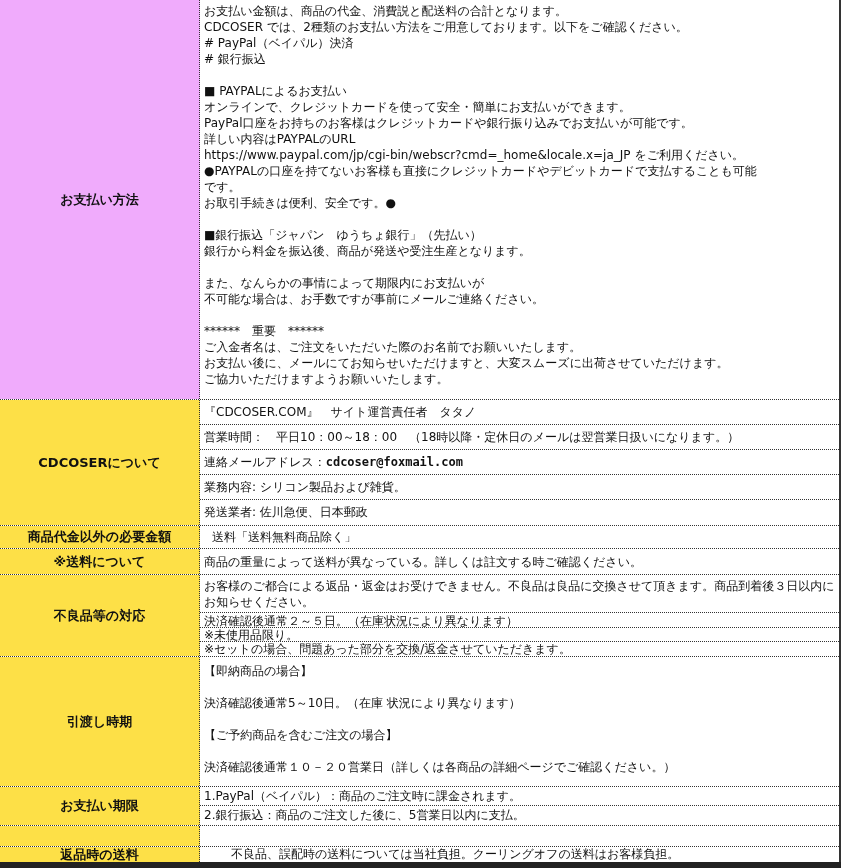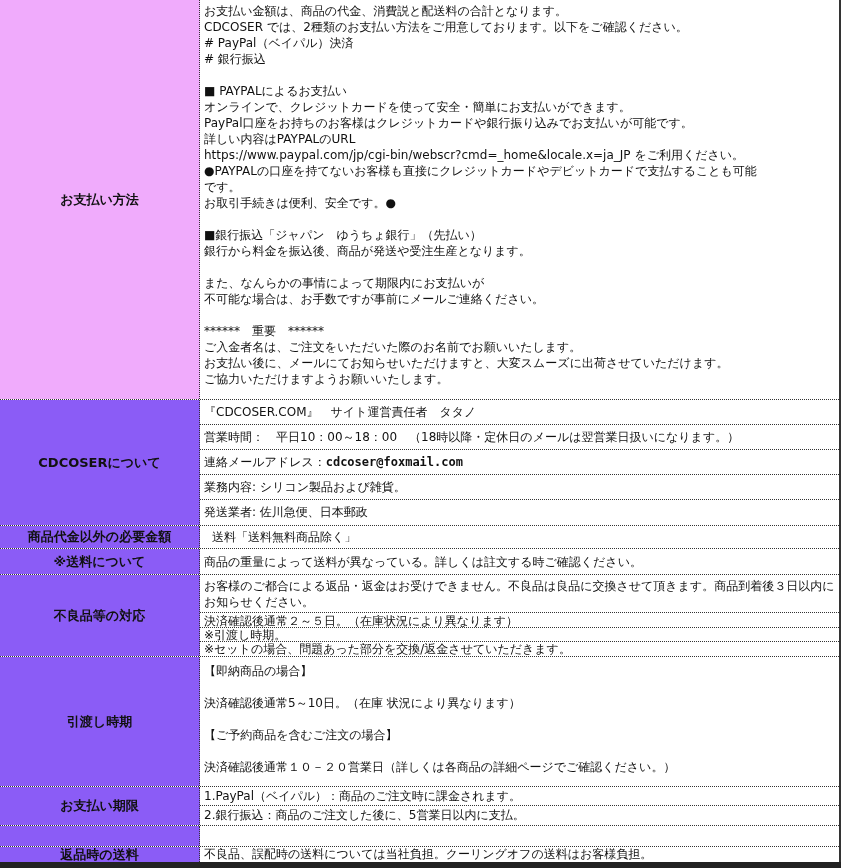--- a/index.html
+++ b/index.html
@@ -27,21 +27,21 @@
   .row:first-child { border-top: none; }
   .hdr {
     flex: 0 0 200px;
     width: 200px;
     display: flex;
     align-items: center;
     justify-content: center;
     text-align: center;
     font-weight: bold;
     font-size: 13px;
-    background: #8b5cf6;
+    background: #fde047;
     border-right: 1px dotted #333333;
     padding: 0 6px;
     overflow: hidden;
   }
   .hdr.white { background: #f0abfc; }
   .cell {
     flex: 1 1 auto;
     overflow: hidden;
   }
   .pre {
@@ -67,21 +67,21 @@
   .r5 { height: 82px; }
   .r5 .s1 { height: 38px; line-height: 16px; padding-top: 3px; }
   .r5 .s2 { height: 15px; padding-top: 1px; }
   .r5 .s3 { height: 14px; padding-top: 0; }
   .r5 .s4 { height: 14px; padding-top: 0; }
   .r6 { height: 130px; }
   .r6 .pre { padding-top: 6px; }
   .r7 { height: 39px; }
   .r7 .subrow { height: 19px; padding-top: 2px; }
   .r8 { height: 21px; flex-direction: column; }
-  .r9 { height: 16px; }
+  .r9 { height: 16px; gap: 27px; }
   .r9 .vcenter { line-height: 13px; }
   .bottom-bar {
     width: 841px;
     height: 6px;
     background: #222222;
   }
   .email { font-weight: bold; font-family: "DejaVu Sans Mono", monospace; }
 </style>
 </head>
 <body>
@@ -140,21 +140,21 @@
     <div class="row r4">
       <div class="hdr">※送料について</div>
       <div class="cell vcenter">商品の重量によって送料が異なっている。詳しくは註文する時ご確認ください。</div>
     </div>
 
     <div class="row r5">
       <div class="hdr">不良品等の対応</div>
       <div class="cell">
         <div class="subrow s1">お客様のご都合による返品・返金はお受けできません。不良品は良品に交換させて頂きます。商品到着後３日以内にお知らせください。</div>
         <div class="subrow s2">決済確認後通常２～５日。（在庫状況により異なります）</div>
-        <div class="subrow s3">※引渡し時期。</div>
+        <div class="subrow s3">※未使用品限り。</div>
         <div class="subrow s4">※セットの場合、問題あった部分を交換/返金させていただきます。</div>
       </div>
     </div>
 
     <div class="row r6">
       <div class="hdr">引渡し時期</div>
       <div class="cell">
         <div class="pre">【即納商品の場合】
 
 決済確認後通常5～10日。（在庫 状況により異なります）

